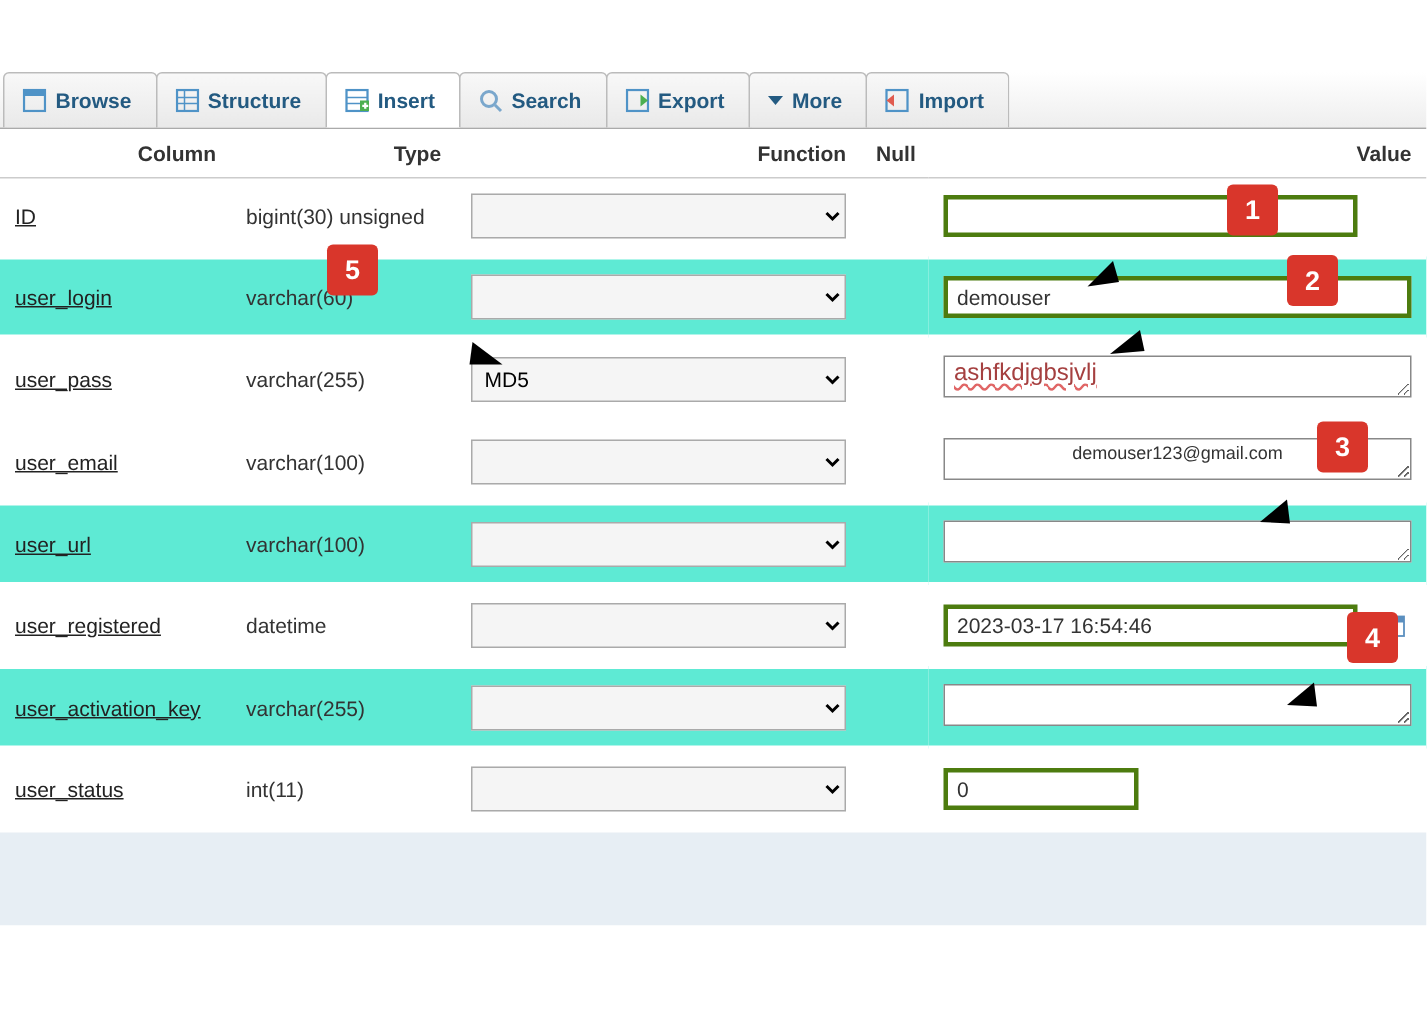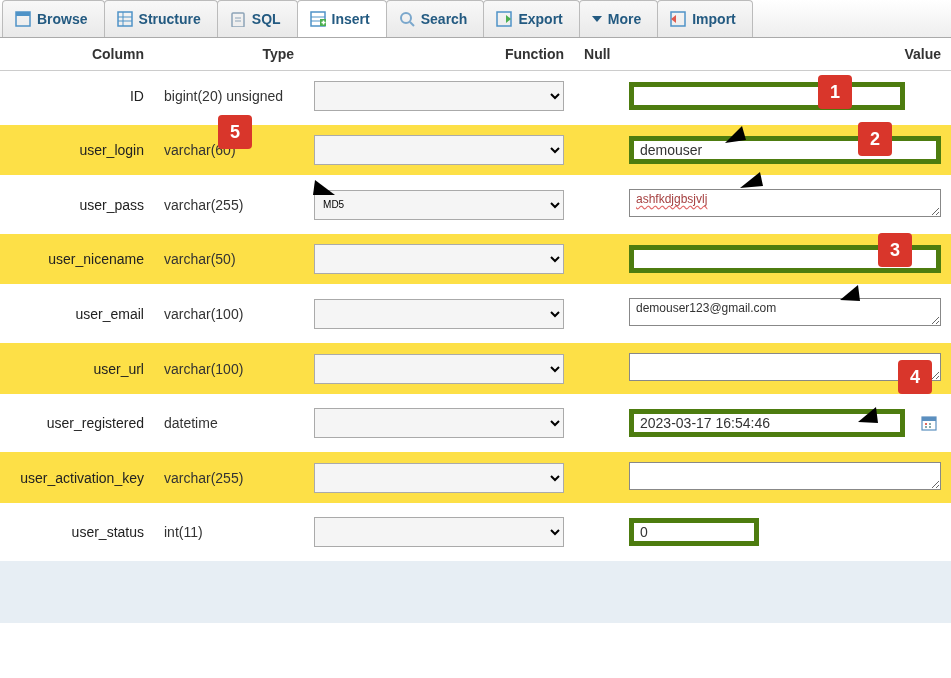--- a/index.html
+++ b/index.html
@@ -46,58 +46,58 @@
   table.insert th {
     text-align: right;
     padding: 8px 10px;
     background: #fff;
     border-bottom: 1px solid #ccc;
     font-weight: bold;
   }
   table.insert th.col-null { text-align: left; padding-right: 8px; }
 
   table.insert tr.row { }
-  table.insert tr.row.shade td { background: #fde047; }
+  table.insert tr.row.shade td { background: #5eead4; }
   table.insert tr.row td {
     padding: 10px 10px;
     vertical-align: middle;
     border-bottom: 4px solid #fff;
   }
-  td.col-column { width: 156px; text-align: right; padding-right: 18px; color: #222; }
+  td.col-column { width: 156px; text-align: left; padding-right: 18px; color: #222; text-decoration: underline; }
   td.col-type   { width: 160px; color: #333; }
   td.col-func   { width: 270px; }
   td.col-null   { width: 45px; }
   td.col-value  { }
 
   select.func-sel {
     width: 250px;
     height: 30px;
     border: 1px solid #aaa;
     background: #f5f5f5;
-    font-size: 10px;
+    font-size: 14px;
     padding: 2px 4px;
   }
 
   input.val-inp {
     height: 28px;
     padding: 2px 6px;
-    border: 5px solid #4d7c0f;
+    border: 3px solid #4d7c0f;
     font-size: 14px;
     color: #333;
   }
   input.val-inp.w230 { width: 276px; }
   input.val-inp.w130 { width: 130px; }
 
   textarea.val-ta {
     width: 312px;
     min-height: 28px;
     padding: 2px 6px;
     border: 1px solid #888;
     font-family: Arial, sans-serif;
-    font-size: 12px;
+    font-size: 16px;
     color: #a54040;
     resize: both;
   }
   textarea.val-ta.empty { color: #666; }
   textarea.val-ta.wavy {
     text-decoration: underline wavy #e06666;
     text-underline-offset: 2px;
   }
 
   .cal-ico { display:inline-block; margin-left: 12px; vertical-align: middle; }
@@ -116,21 +116,21 @@
     background: #d9362b;
     color: #fff;
     font-weight: bold;
     font-size: 18px;
     border-radius: 4px;
     display: flex;
     align-items: center;
     justify-content: center;
   }
 
-  .wrap { position: relative; }
+  .wrap { position: relative; margin-top: 48px; }
 
   .footer-pad {
     height: 62px;
     background: #e7eef4;
   }
 </style>
 </head>
 <body>
 <div class="wrap">
 
@@ -147,30 +147,20 @@
   <div class="tab">
     <span class="ico">
       <svg width="16" height="16">
             <rect x="1" y="1" width="14" height="14" fill="none" stroke="#4f93c7" stroke-width="1.5"></rect>
             <line x1="1" y1="6" x2="15" y2="6" stroke="#4f93c7"></line>
             <line x1="1" y1="10" x2="15" y2="10" stroke="#4f93c7"></line>
             <line x1="6" y1="1" x2="6" y2="15" stroke="#4f93c7"></line>
           </svg>
     </span>
     <span>Structure</span>
-  </div>
-  <div class="tab">
-    <span class="ico">
-      <svg width="16" height="16">
-            <rect x="2" y="2" width="12" height="14" rx="1" fill="none" stroke="#8da4b8" stroke-width="1.5"></rect>
-            <line x1="5" y1="7" x2="11" y2="7" stroke="#8da4b8"></line>
-            <line x1="5" y1="10" x2="11" y2="10" stroke="#8da4b8"></line>
-          </svg>
-    </span>
-    <span>SQL</span>
   </div>
   <div class="tab active">
     <span class="ico">
       <svg width="16" height="16">
             <rect x="1" y="1" width="14" height="14" fill="none" stroke="#4f93c7" stroke-width="1.5"></rect>
             <line x1="1" y1="6" x2="15" y2="6" stroke="#4f93c7"></line>
             <line x1="1" y1="10" x2="15" y2="10" stroke="#4f93c7"></line>
             <rect x="10" y="8" width="7" height="7" fill="#4caf50" stroke="#fff" stroke-width="0"></rect>
             <line x1="11.5" y1="11.5" x2="15.5" y2="11.5" stroke="#fff" stroke-width="1.5"></line>
             <line x1="13.5" y1="9.5" x2="13.5" y2="13.5" stroke="#fff" stroke-width="1.5"></line>
@@ -218,21 +208,21 @@
       <th>Type</th>
       <th>Function</th>
       <th class="col-null">Null</th>
       <th>Value</th>
     </tr>
   </thead>
   <tbody>
 
     <tr class="row">
       <td class="col-column">ID</td>
-      <td class="col-type">bigint(20) unsigned</td>
+      <td class="col-type">bigint(30) unsigned</td>
       <td class="col-func"><select class="func-sel"><option></option></select></td>
       <td class="col-null"></td>
       <td class="col-value"><input class="val-inp w230" value="" style=""></td>
     </tr>
 
     <tr class="row shade">
       <td class="col-column">user_login</td>
       <td class="col-type">varchar(60)</td>
       <td class="col-func"><select class="func-sel"><option></option></select></td>
       <td class="col-null"></td>
@@ -244,34 +234,27 @@
       <td class="col-type">varchar(255)</td>
       <td class="col-func">
         <select class="func-sel">
           <option>MD5</option>
         </select>
       </td>
       <td class="col-null"></td>
       <td class="col-value"><textarea class="val-ta wavy" rows="1" style="">ashfkdjgbsjvlj</textarea></td>
     </tr>
 
-    <tr class="row shade">
-      <td class="col-column">user_nicename</td>
-      <td class="col-type">varchar(50)</td>
-      <td class="col-func"><select class="func-sel"><option></option></select></td>
-      <td class="col-null"></td>
-      <td class="col-value"><input class="val-inp" style="width: 312px;" value=""></td>
-    </tr>
 
     <tr class="row">
       <td class="col-column">user_email</td>
       <td class="col-type">varchar(100)</td>
       <td class="col-func"><select class="func-sel"><option></option></select></td>
       <td class="col-null"></td>
-      <td class="col-value"><textarea class="val-ta" rows="1" style="color: rgb(51, 51, 51); font-size: 12px;">demouser123@gmail.com</textarea></td>
+      <td class="col-value"><textarea class="val-ta" rows="1" style="color: rgb(51, 51, 51); font-size: 12px; text-align: center;">demouser123@gmail.com</textarea></td>
     </tr>
 
     <tr class="row shade">
       <td class="col-column">user_url</td>
       <td class="col-type">varchar(100)</td>
       <td class="col-func"><select class="func-sel"><option></option></select></td>
       <td class="col-null"></td>
       <td class="col-value"><textarea class="val-ta empty" rows="1" style=""></textarea></td>
     </tr>
 

